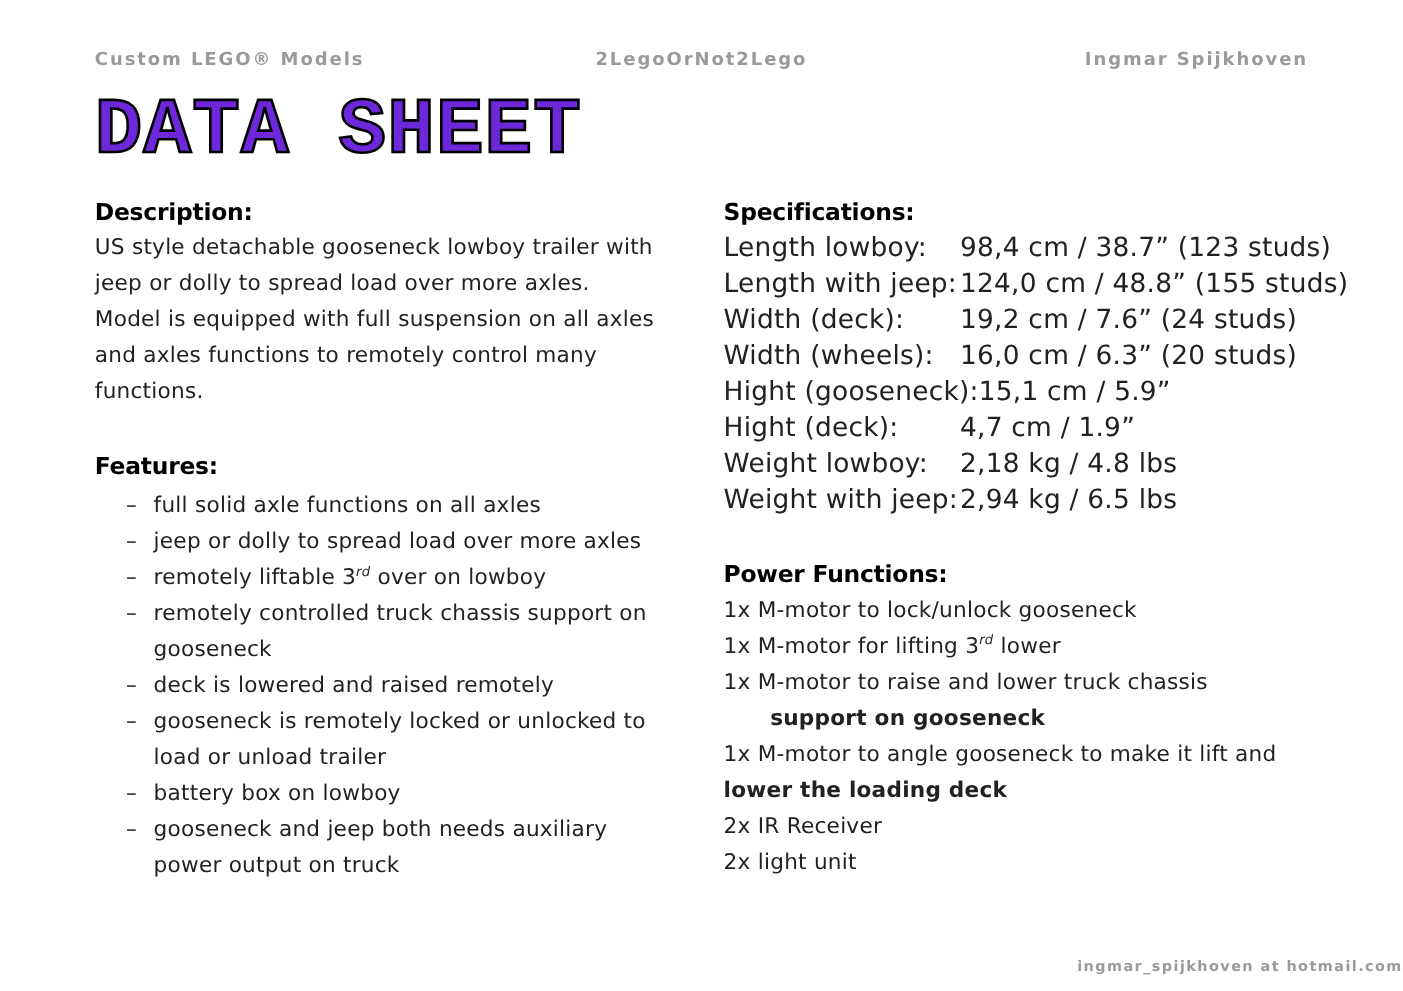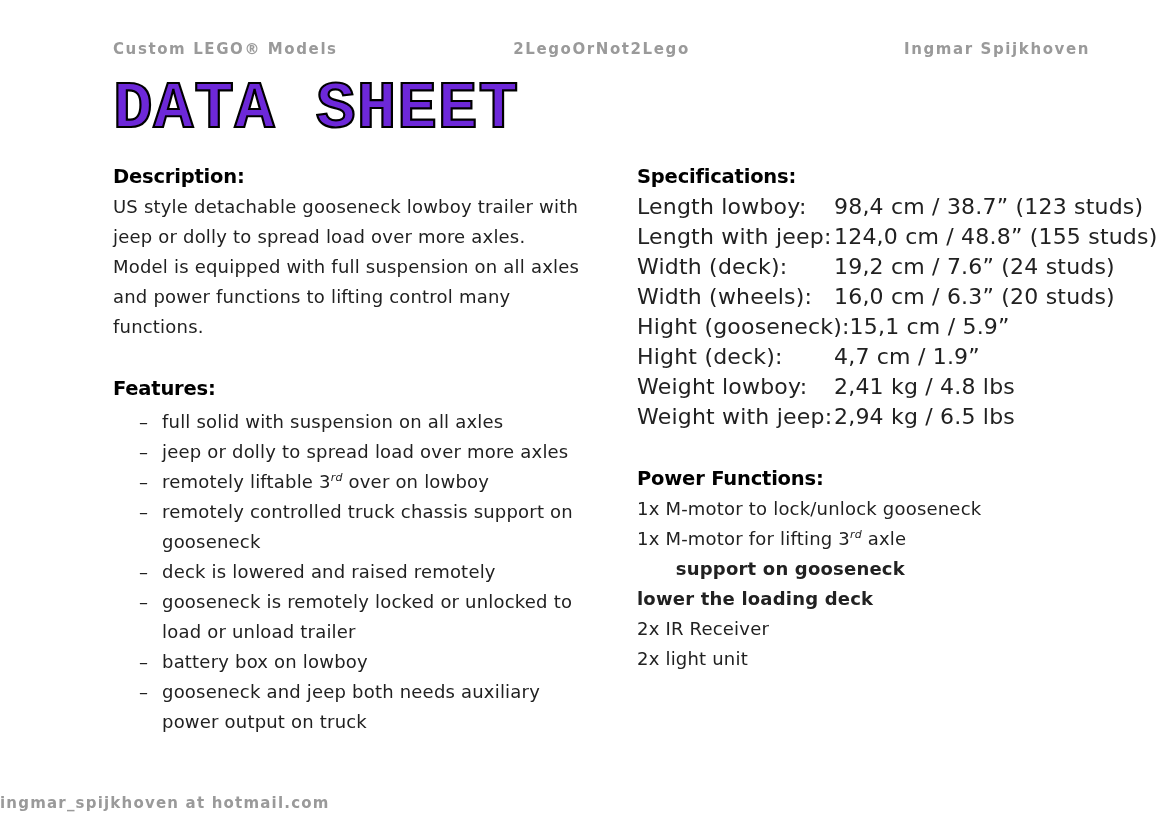--- a/index.html
+++ b/index.html
@@ -9,21 +9,21 @@
   }
   * { margin: 0; padding: 0; box-sizing: border-box; }
   html, body { background: var(--bg); }
   .page {
     position: relative;
     width: 1169px;
     height: 826px;
     background: var(--bg);
     font-family: "DejaVu Sans", sans-serif;
     color: var(--text);
-    padding: 40px 79px 0 113px;
+    padding: 40px 79px 0 79px;
     overflow: hidden;
   }
   
   .doc-header {
     display: flex;
     justify-content: space-between;
     align-items: baseline;
     font-size: 15px;
     font-weight: bold;
     letter-spacing: 1.6px;
@@ -70,22 +70,22 @@
   .spec-value { white-space: pre; }
   
   .pf-list { font-size: 18px; line-height: 30px; letter-spacing: 0.2px; }
   .pf-item .l1 { white-space: pre; }
   .pf-item .l2 { display: block; white-space: pre; font-weight: bold; }
   
   .doc-footer {
     position: absolute;
     left: 0; right: 0;
     bottom: 14px;
-    text-align: left;
-    font-size: 15px;
+    text-align: right;
+    font-size: 12px;
     font-weight: bold;
     letter-spacing: 1.2px;
     color: var(--muted);
   }
 </style>
 </head>
 <body>
 
 <div class="page">
 
@@ -100,31 +100,31 @@
   <div class="columns">
 
     <div class="col-left">
 
       <section>
         <h2 class="sec">Description:</h2>
         <div class="bodytext">
           <div class="line">US style detachable gooseneck lowboy trailer with</div>
           <div class="line">jeep or dolly to spread load over more axles.</div>
           <div class="line">Model is equipped with full suspension on all axles</div>
-          <div class="line">and power functions to lifting control many</div>
+          <div class="line">and axles functions to remotely control many</div>
           <div class="line">functions.</div>
         </div>
       </section>
 
       <section class="sec-gap">
         <h2 class="sec">Features:</h2>
         <ul class="features-list">
           <li class="feature">
             <span class="dash">–</span>
-            <span class="ftext"><span class="l1"><span>full solid with suspension on all axles</span><sup class="ord"></sup><span></span></span><span class="l2"></span></span>
+            <span class="ftext"><span class="l1"><span>full solid axle functions on all axles</span><sup class="ord"></sup><span></span></span><span class="l2"></span></span>
           </li>
           <li class="feature">
             <span class="dash">–</span>
             <span class="ftext"><span class="l1"><span>jeep or dolly to spread load over more axles</span><sup class="ord"></sup><span></span></span><span class="l2"></span></span>
           </li>
           <li class="feature">
             <span class="dash">–</span>
             <span class="ftext"><span class="l1"><span>remotely liftable 3</span><sup class="ord">rd</sup><span> over on lowboy</span></span><span class="l2"></span></span>
           </li>
           <li class="feature">
@@ -175,43 +175,43 @@
           <div class="spec-row">
             <span class="spec-label">Hight (gooseneck):</span>
             <span class="spec-value">15,1 cm / 5.9”</span>
           </div>
           <div class="spec-row">
             <span class="spec-label">Hight (deck):</span>
             <span class="spec-value">4,7 cm / 1.9”</span>
           </div>
           <div class="spec-row">
             <span class="spec-label">Weight lowboy:</span>
-            <span class="spec-value">2,41 kg / 4.8 lbs</span>
+            <span class="spec-value">2,18 kg / 4.8 lbs</span>
           </div>
           <div class="spec-row">
             <span class="spec-label">Weight with jeep:</span>
             <span class="spec-value">2,94 kg / 6.5 lbs</span>
           </div>
         </div>
       </section>
 
       <section class="sec-gap">
         <h2 class="sec">Power Functions:</h2>
         <div class="pf-list">
           <div class="pf-item">
             <span class="l1"><span>1x M-motor to lock/unlock gooseneck</span><sup class="ord"></sup><span></span></span><span class="l2"></span>
           </div>
           <div class="pf-item">
-            <span class="l1"><span>1x M-motor for lifting 3</span><sup class="ord">rd</sup><span> axle</span></span><span class="l2"></span>
-          </div>
-          <div class="pf-item">
-            <span class="l2">      support on gooseneck</span>
-          </div>
-          <div class="pf-item">
-            <span class="l2">lower the loading deck</span>
+            <span class="l1"><span>1x M-motor for lifting 3</span><sup class="ord">rd</sup><span> lower</span></span><span class="l2"></span>
+          </div>
+          <div class="pf-item">
+            <span class="l1"><span>1x M-motor to raise and lower truck chassis</span><sup class="ord"></sup><span></span></span><span class="l2">      support on gooseneck</span>
+          </div>
+          <div class="pf-item">
+            <span class="l1"><span>1x M-motor to angle gooseneck to make it lift and</span><sup class="ord"></sup><span></span></span><span class="l2">lower the loading deck</span>
           </div>
           <div class="pf-item">
             <span class="l1"><span>2x IR Receiver</span><sup class="ord"></sup><span></span></span><span class="l2"></span>
           </div>
           <div class="pf-item">
             <span class="l1"><span>2x light unit</span><sup class="ord"></sup><span></span></span><span class="l2"></span>
           </div>
         </div>
       </section>
     </div>

